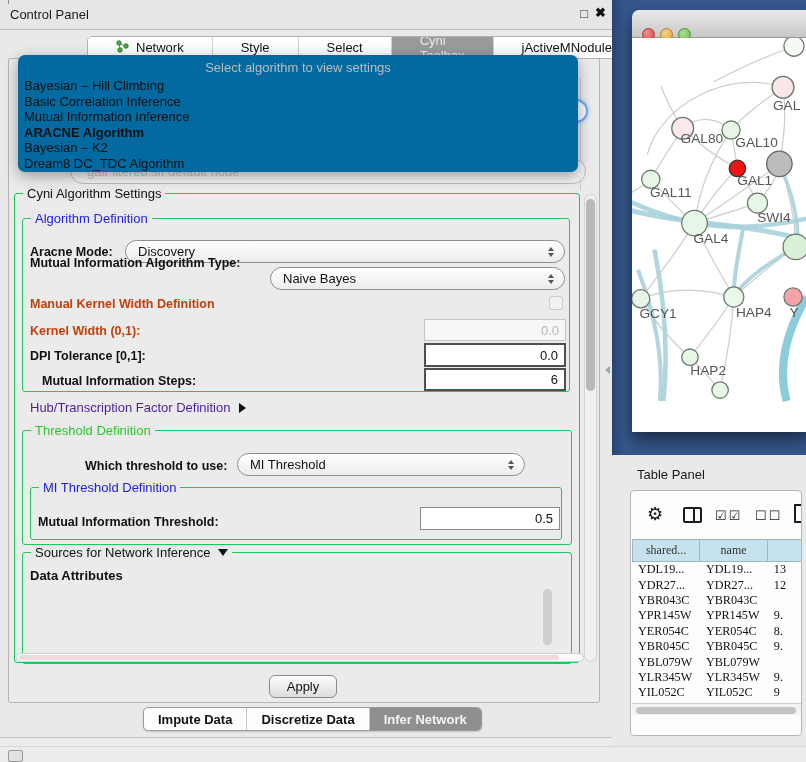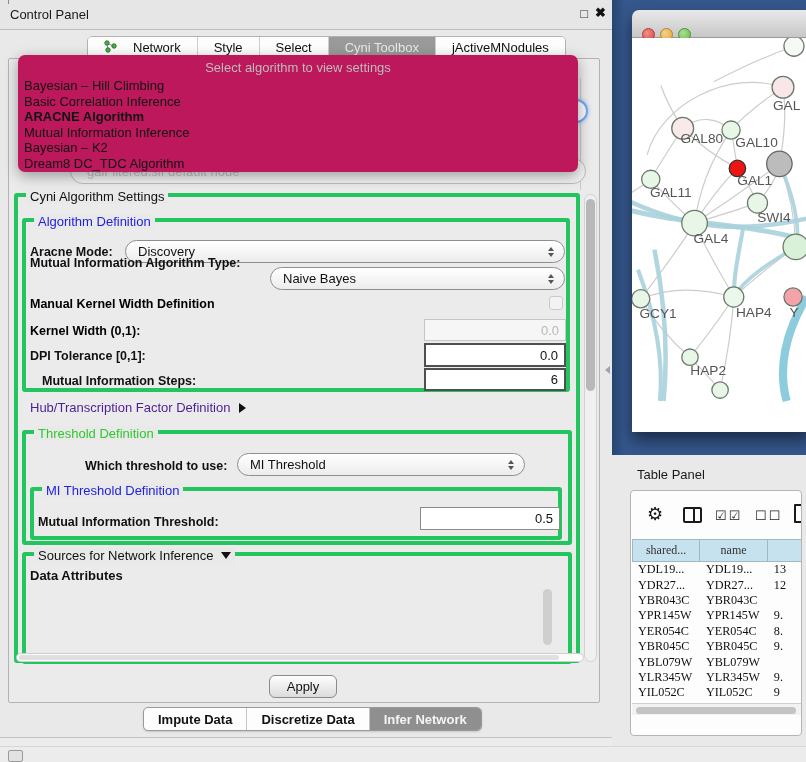--- a/index.html
+++ b/index.html
@@ -9,45 +9,45 @@
 
   
   #control-panel { left:0; top:0; width:612px; height:738px; background:#e9e9e9; }
   #cp-titlebar { left:0; top:0; width:612px; height:30px; background:#e6e6e6; border-bottom:1px solid #bdbdbd; }
   #cp-title { left:10px; top:7px; font-size:13px; color:#1a1a1a; }
   #cp-float { right:24px; top:6px; font-size:13px; color:#333; }
   #cp-close { right:6px; top:5px; font-size:13px; font-weight:bold; color:#111; }
 
   
   #top-tabs { left:87px; top:36px; height:23px; display:flex; border:1px solid #b2b2b2; border-radius:5px; background:#fdfdfd; overflow:hidden; }
-  .ttab { display:flex; align-items:center; gap:16px; padding:0 16px; font-size:13px; color:#111; border-right:1px solid #cfcfcf; background:#fdfdfd; }
+  .ttab { display:flex; align-items:center; gap:7px; padding:0 28px; font-size:13px; color:#111; border-right:1px solid #cfcfcf; background:#fdfdfd; }
   .ttab:last-child { border-right:none; }
   .ttab.sel { background:#9a9a9a; color:#e9e9e9; }
 
   
   #tab-pane { left:8px; top:58px; width:592px; height:645px; border:1px solid #b3b3b3; border-radius:2px; background:#ebebeb; }
 
   
   #bg-focus-combo { left:350px; top:99px; width:238px; height:24px; border:2px solid #76a7e8; border-radius:12px; background:#f3f8fd; box-shadow:0 0 4px #8cb8ee; z-index:5; }
   #bg-net-combo { left:70px; top:158px; width:516px; height:26px; border:1px solid #bcbcbc; border-radius:13px; background:#f1f1f1; color:#c4c4c4; font-size:13px; display:flex; align-items:center; padding-left:16px; z-index:5; }
   #bg-group-line { left:580px; top:78px; width:1px; height:112px; background:#c9c9c9; z-index:4; }
 
   
-  #algo-popup { left:18px; top:55px; width:560px; height:117px; background:#be185d; border-radius:7px; box-shadow:0 4px 14px rgba(0,0,0,.35); z-index:50; padding-top:3px; }
+  #algo-popup { left:18px; top:55px; width:560px; height:117px; background:#0369a1; border-radius:7px; box-shadow:0 4px 14px rgba(0,0,0,.35); z-index:50; padding-top:3px; }
   #algo-placeholder { text-align:center; color:#bcbcbc; font-size:13px; height:20px; line-height:20px; }
   .dd-item { font-size:13px; color:#111; height:15.5px; line-height:15.5px; padding-left:6px; white-space:nowrap; }
   .dd-item.bold { font-weight:bold; }
 
   
-  .groupbox { position:absolute; border:4px solid #22c55e; border-radius:3px; }
+  .groupbox { position:absolute; border:1px solid #22c55e; border-radius:3px; }
   .grouptitle { position:absolute; top:-8px; left:8px; background:#e9e9e9; padding:0 4px; font-size:13px; color:#111; white-space:nowrap; }
   .grouptitle.blue { color:#2222dd; }
   .grouptitle.green { color:#2ec82e; }
   .lbl { position:absolute; font-size:12.5px; font-weight:bold; color:#111; white-space:nowrap; }
-  .lbl.dis { color:#000000;text-align:center; }
+  .lbl.dis { color:#c2410c;text-align:center; }
   .combo { position:absolute; border:1px solid #8f8f8f; border-radius:12px; background:linear-gradient(#ffffff,#ececec); font-size:13px; color:#111; display:flex; align-items:center; padding:0 26px 0 12px; }
   .arrows { position:absolute; right:10px; top:50%; transform:translateY(-50%); display:flex; flex-direction:column; gap:2px; }
   .tri-up { width:0; height:0; border-left:3.5px solid transparent; border-right:3.5px solid transparent; border-bottom:4.5px solid #555; }
   .tri-dn { width:0; height:0; border-left:3.5px solid transparent; border-right:3.5px solid transparent; border-top:4.5px solid #555; }
   .field { position:absolute; background:#fff; border:2px solid #4f4f4f; font-size:13px; color:#111; display:flex; align-items:center; justify-content:flex-end; padding-right:6px; }
   .field.dis { border:1px solid #c6c6c6; background:#f6f6f6; color:#b8b8b8; }
   .field.lite { border:1px solid #8a8a8a; }
   #manual-kernel-cb { left:549px; top:296px; width:14px; height:14px; border:1px solid #cacaca; border-radius:3px; background:#f2f2f2; }
   .tri-right { display:inline-block; width:0; height:0; border-top:5.5px solid transparent; border-bottom:5.5px solid transparent; border-left:7px solid #111; margin-left:9px; vertical-align:-1px; }
   .tri-down-b { display:inline-block; width:0; height:0; border-left:5.5px solid transparent; border-right:5.5px solid transparent; border-top:7px solid #111; margin-left:7px; vertical-align:1px; }
@@ -147,22 +147,22 @@
   <div class="abs" id="bg-focus-combo"></div>
   <div class="abs" id="bg-net-combo">
     <span>galFiltered.sif default node</span>
   </div>
 
   <div class="abs" id="algo-popup">
     <div id="algo-placeholder">Select algorithm to view settings</div>
     <div>
         <div class="dd-item">Bayesian – Hill Climbing</div>
         <div class="dd-item">Basic Correlation Inference</div>
+        <div class="dd-item">Mutual Information Inference</div>
         <div class="dd-item bold">ARACNE Algorithm</div>
-        <div class="dd-item">Mutual Information Inference</div>
         <div class="dd-item">Bayesian – K2</div>
         <div class="dd-item">Dream8 DC_TDC Algorithm</div>
       </div>
   </div>
 
   <div class="groupbox" style="left:14px; top:193px; width:566px; height:470px;">
     <span class="grouptitle">Cyni Algorithm Settings</span>
   </div>
 
   <div class="groupbox" style="left:22px; top:218px; width:548px; height:174px;">

